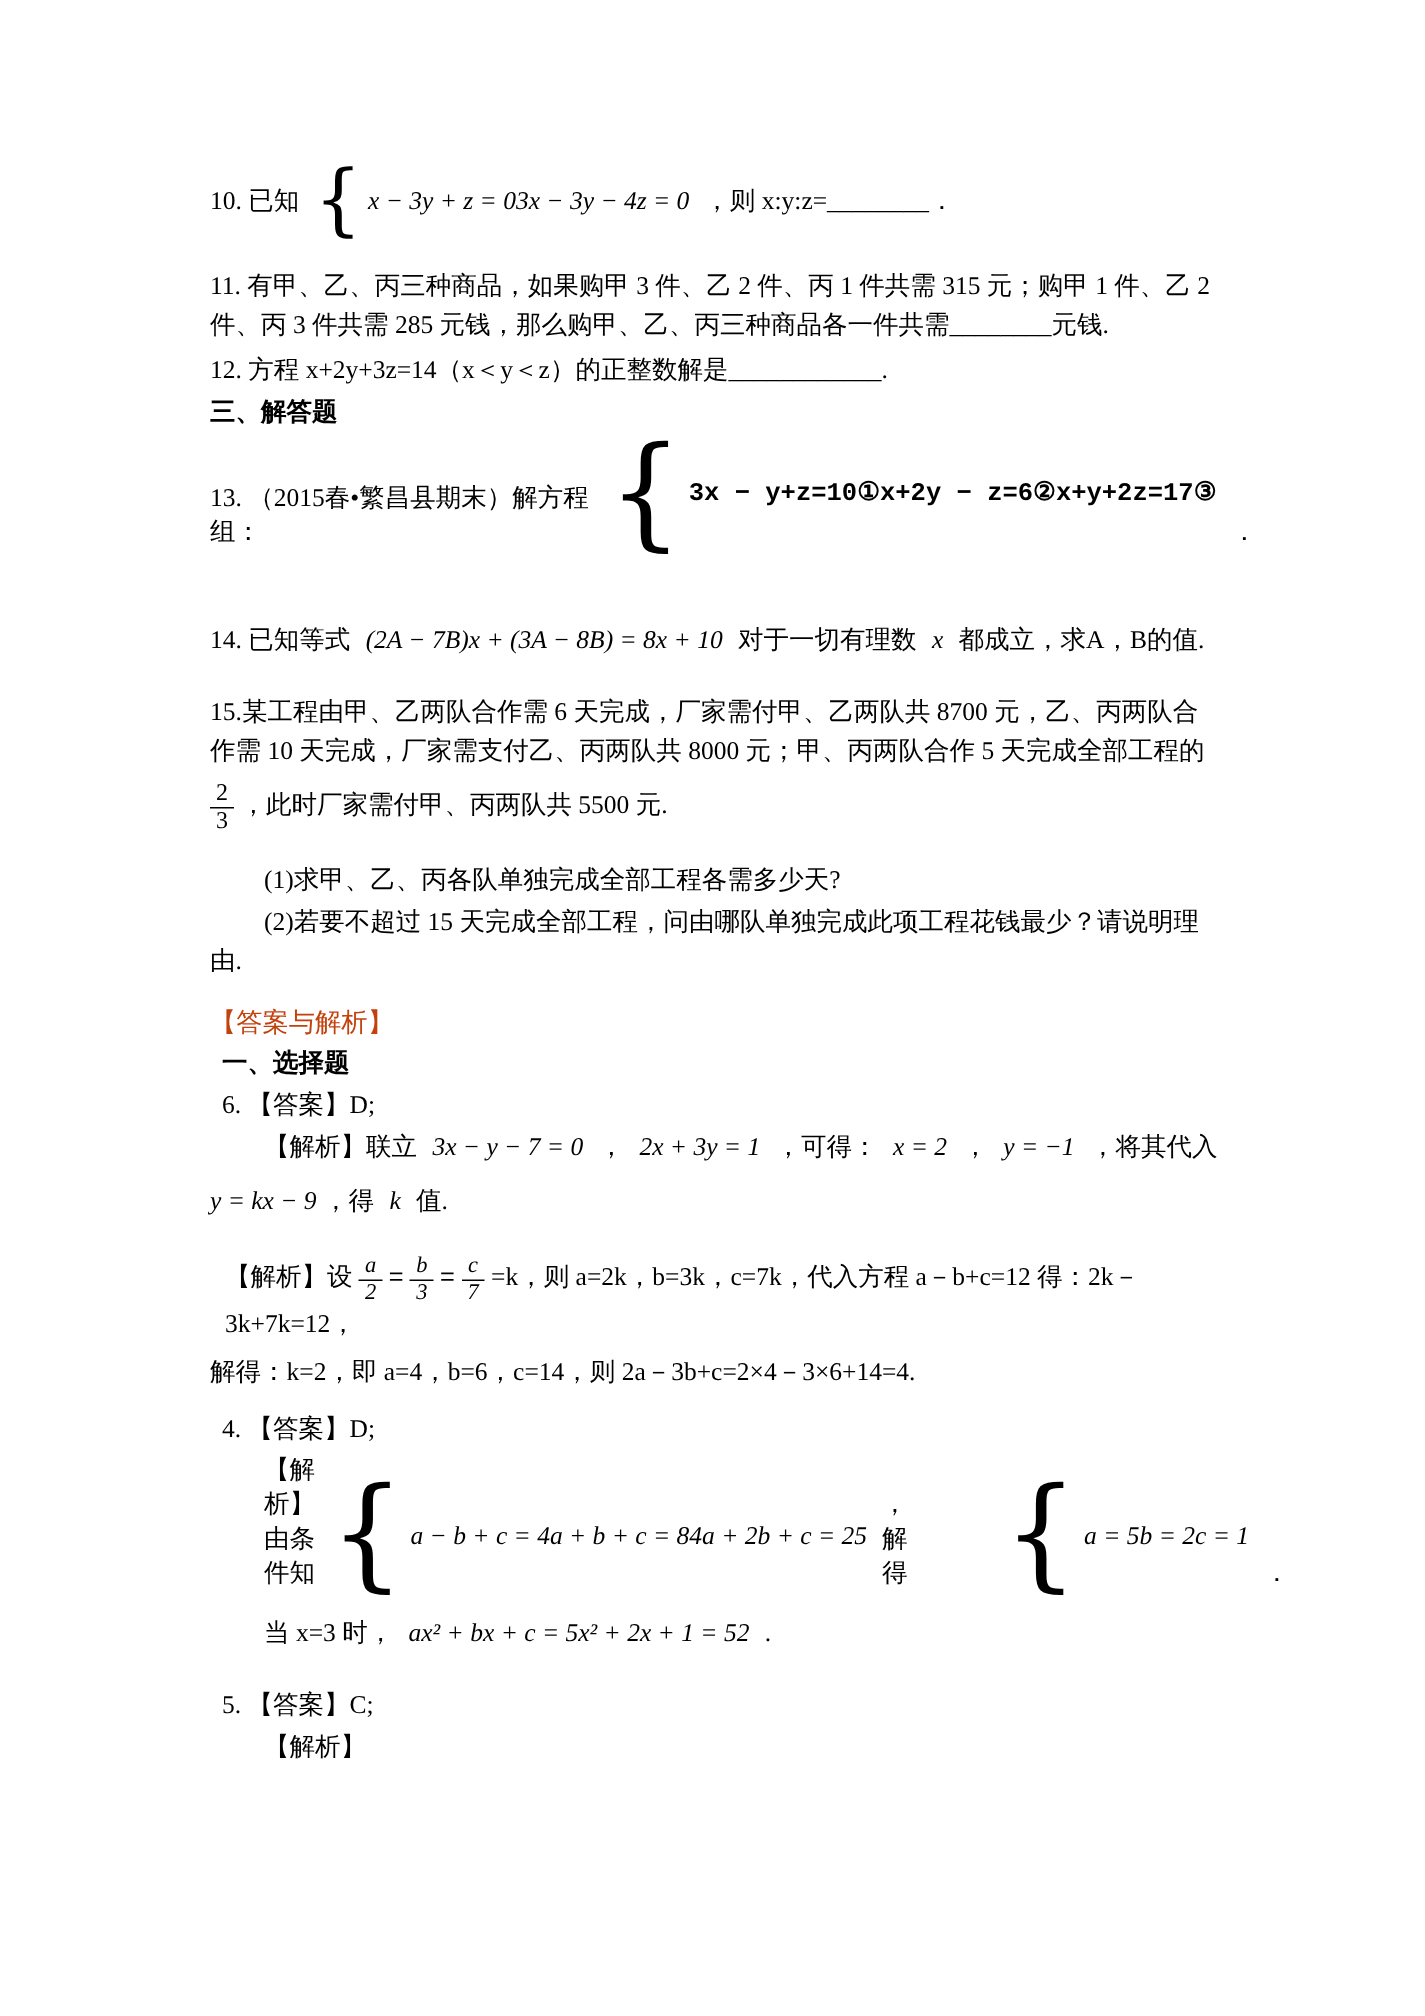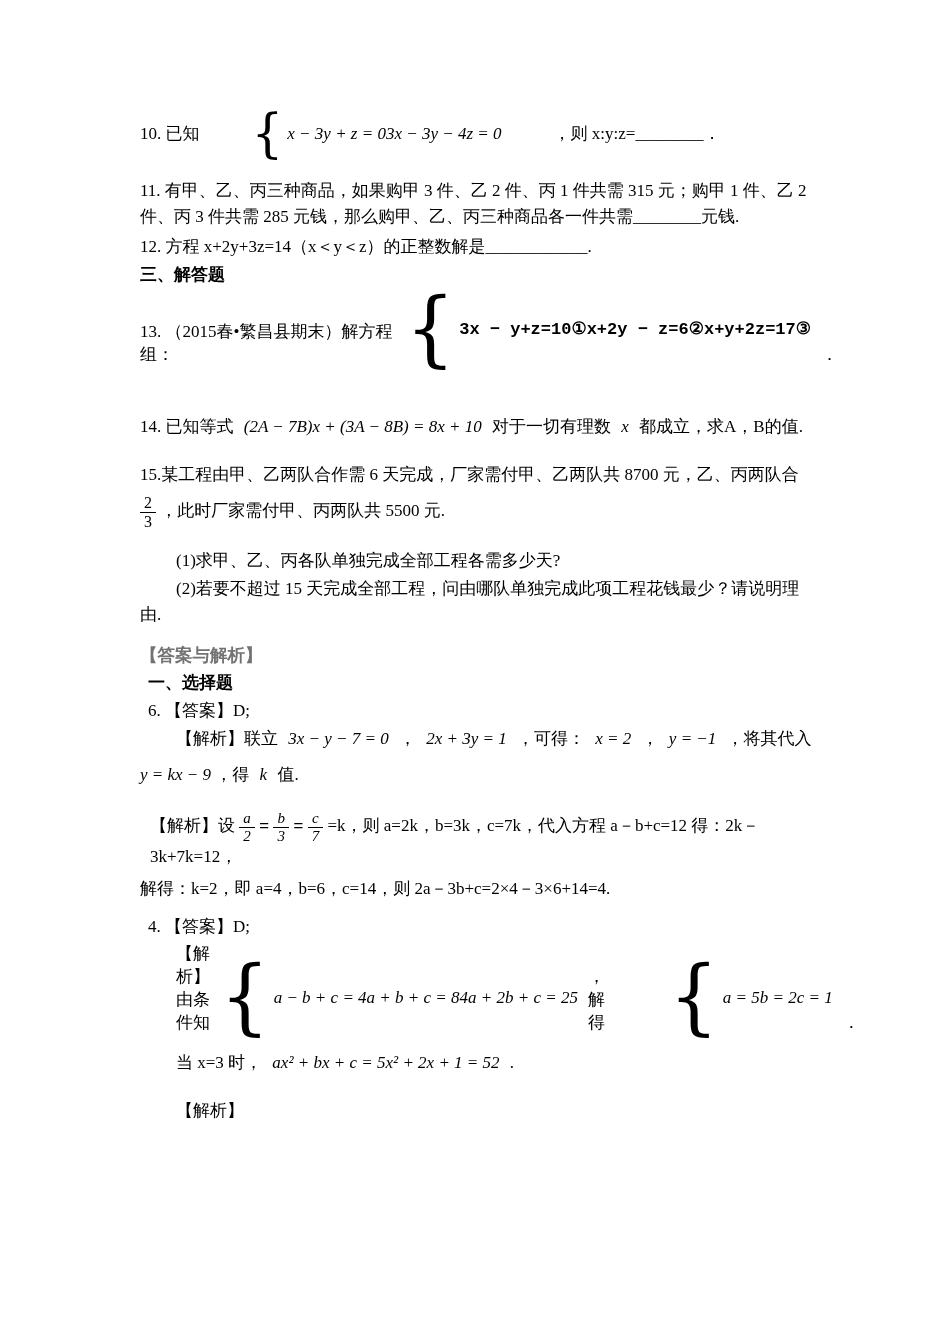--- a/index.html
+++ b/index.html
@@ -4,39 +4,39 @@
 <style>
   html,body{margin:0;padding:0;}
   body{
     width:950px;height:1344px;background:#ffffff;overflow:hidden;
     font-family:"Liberation Serif","DejaVu Serif",serif;color:#000000;
   }
   .page{box-sizing:border-box;width:950px;height:1344px;padding:108px 112px 0 140px;}
   .line{font-size:17px;line-height:26px;}
   .txt{font-size:17px;}
   .bold{font-weight:bold;}
-  .green-h{color:#737373;font-weight:bold;font-size:17.5px;line-height:26px;}
+  .green-h{color:#c2410c;font-weight:normal;font-size:17.5px;line-height:26px;}
   .math{font-family:"Liberation Serif","DejaVu Serif",serif;font-style:italic;font-size:17px;}
   .math-up{font-family:Liberation Mono, monospace;font-style:normal;font-size:17px;font-weight:600;}
   .row{display:flex;align-items:center;}
   .row-end{display:flex;align-items:flex-end;}
   .system{display:inline-flex;align-items:center;}
   .sys-eqs{display:inline-flex;flex-direction:row;justify-content:center;}
   .sys-eqs > span{line-height:27px;white-space:nowrap;}
   .sys-eqs.wide > span{line-height:29px;}
   .brace{display:inline-block;font-family:"DejaVu Serif",serif;font-weight:400;line-height:1;margin-right:4px;transform:scaleY(1.05);}
   .b2{font-size:50px;}
   .b3{font-size:78px;}
   .frac{display:inline-flex;flex-direction:column;align-items:center;vertical-align:middle;line-height:1.1;font-size:15px;}
   .frac .fnum{border-bottom:1px solid #000;padding:0 4px;text-align:center;}
   .frac .fden{padding:0 4px;text-align:center;}
   .frac.it{font-style:italic;font-family:"Liberation Serif","DejaVu Serif",serif;}
   .ind1{padding-left:36px;}
   .ind2{padding-left:34px;}
-  .mb-20{margin-bottom:20px;gap:42px;} .mb-4{margin-bottom:4px;} .mb-2{margin-bottom:2px;}
+  .mb-20{margin-bottom:20px;} .mb-4{margin-bottom:4px;} .mb-2{margin-bottom:2px;}
   .mb-46{margin-bottom:46px;} .mb-22{margin-bottom:22px;} .mb-14{margin-bottom:14px;}
   .mb-18{margin-bottom:18px;} .mb-10{margin-bottom:10px;} .mb-8{margin-bottom:8px;}
   .mb-12{margin-bottom:12px;} .mb-6{margin-bottom:6px;}
   .gap-sys{margin:0 10px;}
   .pb-2{padding-bottom:2px;}
   .mx-6{margin:0 6px;}
 </style>
 </head>
 <body>
 
@@ -79,20 +79,21 @@
   <div class="line mb-22">
     <span>14. 已知等式</span>
     <span class="math mx-6">(2A − 7B)x + (3A − 8B) = 8x + 10</span>
     <span>对于一切有理数</span>
     <span class="math mx-6">x</span>
     <span>都成立，求A，B的值.</span>
   </div>
 
   <div>
     <div class="line">15.某工程由甲、乙两队合作需 6 天完成，厂家需付甲、乙两队共 8700 元，乙、丙两队合</div>
+    <div class="line">作需 10 天完成，厂家需支付乙、丙两队共 8000 元；甲、丙两队合作 5 天完成全部工程的</div>
     <div class="line mb-18" style="padding-top:6px;">
       <span class="frac" style="font-size:16px;">
         <span class="fnum">2</span>
         <span class="fden">3</span>
       </span>
       <span>，此时厂家需付甲、丙两队共 5500 元.</span>
     </div>
     <div class="line ind1 mb-2">(1)求甲、乙、丙各队单独完成全部工程各需多少天?</div>
     <div class="line ind1">(2)若要不超过 15 天完成全部工程，问由哪队单独完成此项工程花钱最少？请说明理</div>
     <div class="line mb-14">由.</div>
@@ -162,15 +163,16 @@
       </span>
     </span>
     <span class="txt pb-2">．</span>
   </div>
   <div class="line mb-22" style="padding-left:36px;">
     <span>当 x=3 时，</span>
     <span class="math mx-6">ax² + bx + c = 5x² + 2x + 1 = 52</span>
     <span>.</span>
   </div>
 
+  <div class="line mb-2" style="padding-left:8px;">5. 【答案】C;</div>
   <div class="line ind1">【解析】</div>
 
 </div>
 
 </body></html>

